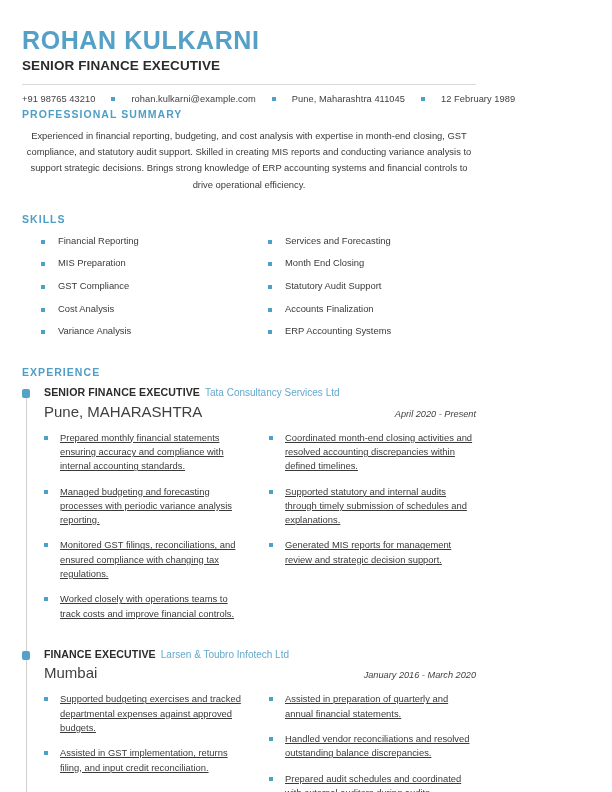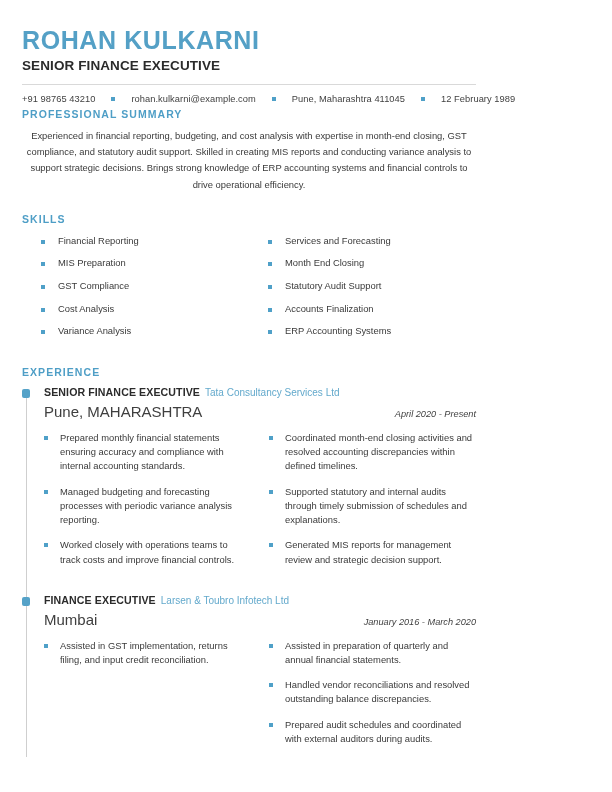--- a/index.html
+++ b/index.html
@@ -177,20 +177,21 @@
   }
   .bullets-col.left { padding-right: 18px; }
   .bullets-col.right { padding-left: 9px; }
   .bullet-item {
     display: flex;
     align-items: flex-start;
     font-size: 9.4px;
     line-height: 1.52;
     color: #3a3a3a;
     margin-bottom: 11px;
+    text-decoration: underline;
   }
   .bullet-item .sq-bullet {
     margin-top: 5px;
     margin-right: 12px;
   }
   .bullet-text { flex: 1; }
   .exp-entry.second { margin-top: 16px; }
 </style>
 </head>
 <body>
@@ -287,20 +288,24 @@
             <div class="bullet-item">
               <span class="sq-bullet"></span>
               <span class="bullet-text">Prepared monthly financial statements ensuring accuracy and compliance with internal accounting standards.</span>
             </div>
             <div class="bullet-item">
               <span class="sq-bullet"></span>
               <span class="bullet-text">Managed budgeting and forecasting processes with periodic variance analysis reporting.</span>
             </div>
             <div class="bullet-item">
               <span class="sq-bullet"></span>
+              <span class="bullet-text">Monitored GST filings, reconciliations, and ensured compliance with changing tax regulations.</span>
+            </div>
+            <div class="bullet-item">
+              <span class="sq-bullet"></span>
               <span class="bullet-text">Worked closely with operations teams to track costs and improve financial controls.</span>
             </div>
           </div>
           <div class="bullets-col right">
             <div class="bullet-item">
               <span class="sq-bullet"></span>
               <span class="bullet-text">Coordinated month-end closing activities and resolved accounting discrepancies within defined timelines.</span>
             </div>
             <div class="bullet-item">
               <span class="sq-bullet"></span>
@@ -320,20 +325,24 @@
           <span class="exp-role">FINANCE EXECUTIVE</span><span class="exp-company">Larsen &amp; Toubro Infotech Ltd</span>
         </div>
         <div class="exp-metarow">
           <span class="exp-location">Mumbai</span>
           <span class="exp-dates">January 2016 - March 2020</span>
         </div>
         <div class="bullets-grid">
           <div class="bullets-col left">
             <div class="bullet-item">
               <span class="sq-bullet"></span>
+              <span class="bullet-text">Supported budgeting exercises and tracked departmental expenses against approved budgets.</span>
+            </div>
+            <div class="bullet-item">
+              <span class="sq-bullet"></span>
               <span class="bullet-text">Assisted in GST implementation, returns filing, and input credit reconciliation.</span>
             </div>
           </div>
           <div class="bullets-col right">
             <div class="bullet-item">
               <span class="sq-bullet"></span>
               <span class="bullet-text">Assisted in preparation of quarterly and annual financial statements.</span>
             </div>
             <div class="bullet-item">
               <span class="sq-bullet"></span>

